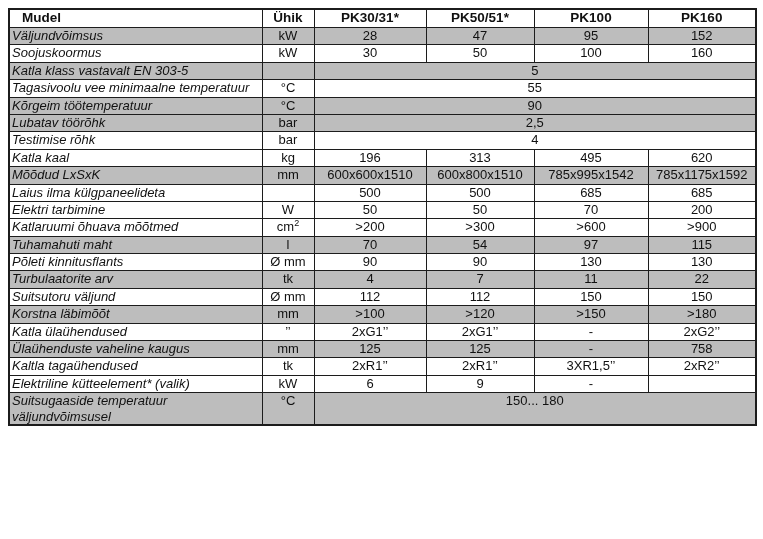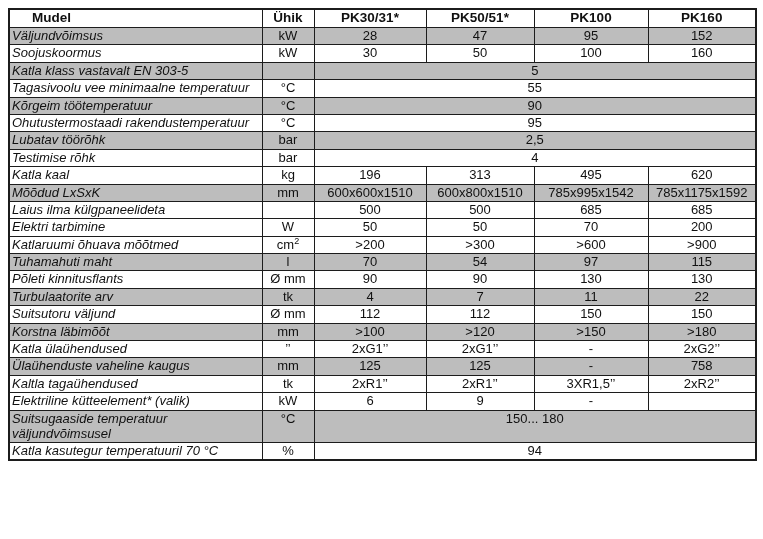--- a/index.html
+++ b/index.html
@@ -33,21 +33,21 @@
   }
   table.spec th {
     font-weight: bold;
     font-size: 13.5px;
     text-align: center;
     background: #ffffff;
     height: 17px;
   }
   table.spec th.first {
     text-align: left;
-    padding-left: 22px;
+    padding-left: 12px;
   }
   td.label {
     text-align: left;
     padding-left: 6px;
     font-style: italic;
   }
   td.unit, td.val, td.spanval {
     text-align: center;
   }
   tr.shaded td {
@@ -106,25 +106,20 @@
         <tr class="plain">
           <td class="label">Tagasivoolu vee minimaalne temperatuur</td>
           <td class="unit">°C</td>
           <td class="spanval" colspan="4">55</td>
         </tr>
         <tr class="shaded">
           <td class="label">Kõrgeim töötemperatuur</td>
           <td class="unit">°C</td>
           <td class="spanval" colspan="4">90</td>
         </tr>
-        <tr class="plain">
-          <td class="label">Ohutustermostaadi rakendustemperatuur</td>
-          <td class="unit">°C</td>
-          <td class="spanval" colspan="4">95</td>
-        </tr>
         <tr class="shaded">
           <td class="label">Lubatav töörõhk</td>
           <td class="unit">bar</td>
           <td class="spanval" colspan="4">2,5</td>
         </tr>
         <tr class="plain">
           <td class="label">Testimise rõhk</td>
           <td class="unit">bar</td>
           <td class="spanval" colspan="4">4</td>
         </tr>
@@ -238,20 +233,15 @@
           <td class="val">6</td>
           <td class="val">9</td>
           <td class="val">-</td>
           <td class="val"></td>
         </tr>
         <tr class="shaded">
           <td class="label">Suitsugaaside temperatuur väljundvõimsusel</td>
           <td class="unit">°C</td>
           <td class="spanval" colspan="4">150... 180</td>
         </tr>
-        <tr class="plain">
-          <td class="label">Katla kasutegur temperatuuril 70 °C</td>
-          <td class="unit">%</td>
-          <td class="spanval" colspan="4">94</td>
-        </tr>
       </tbody>
   </table>
 </div>
 
 </body></html>

